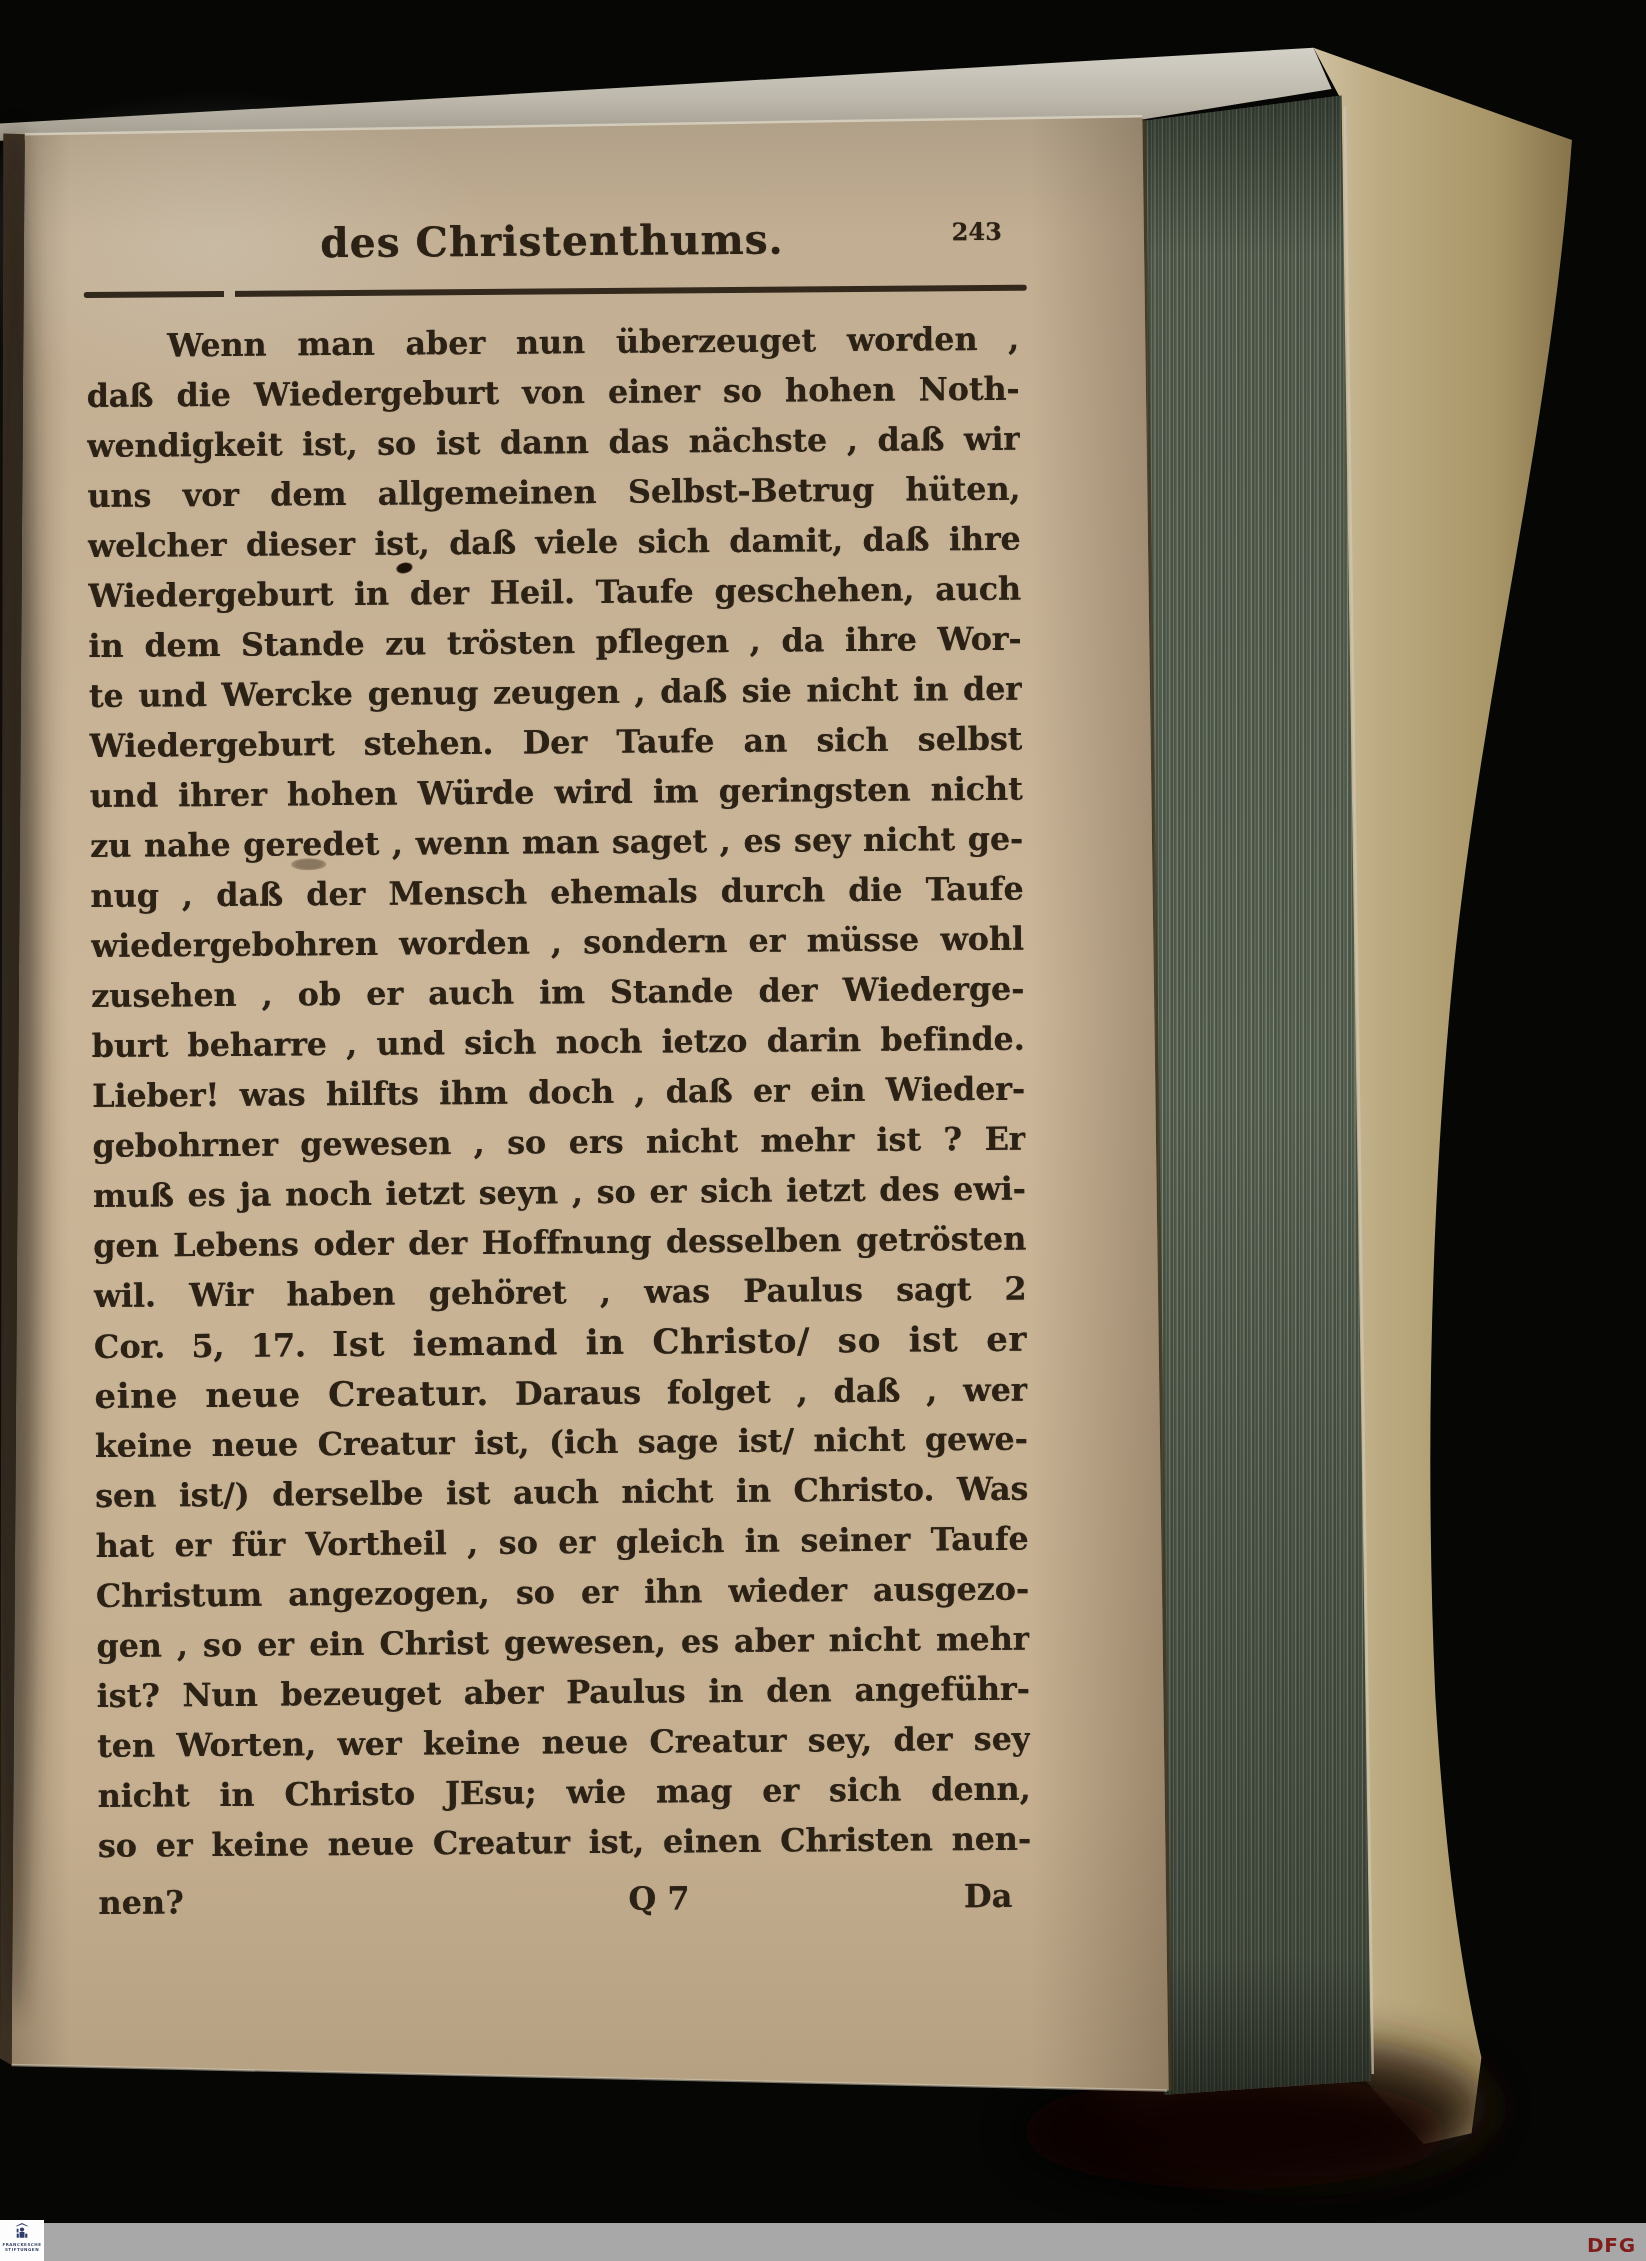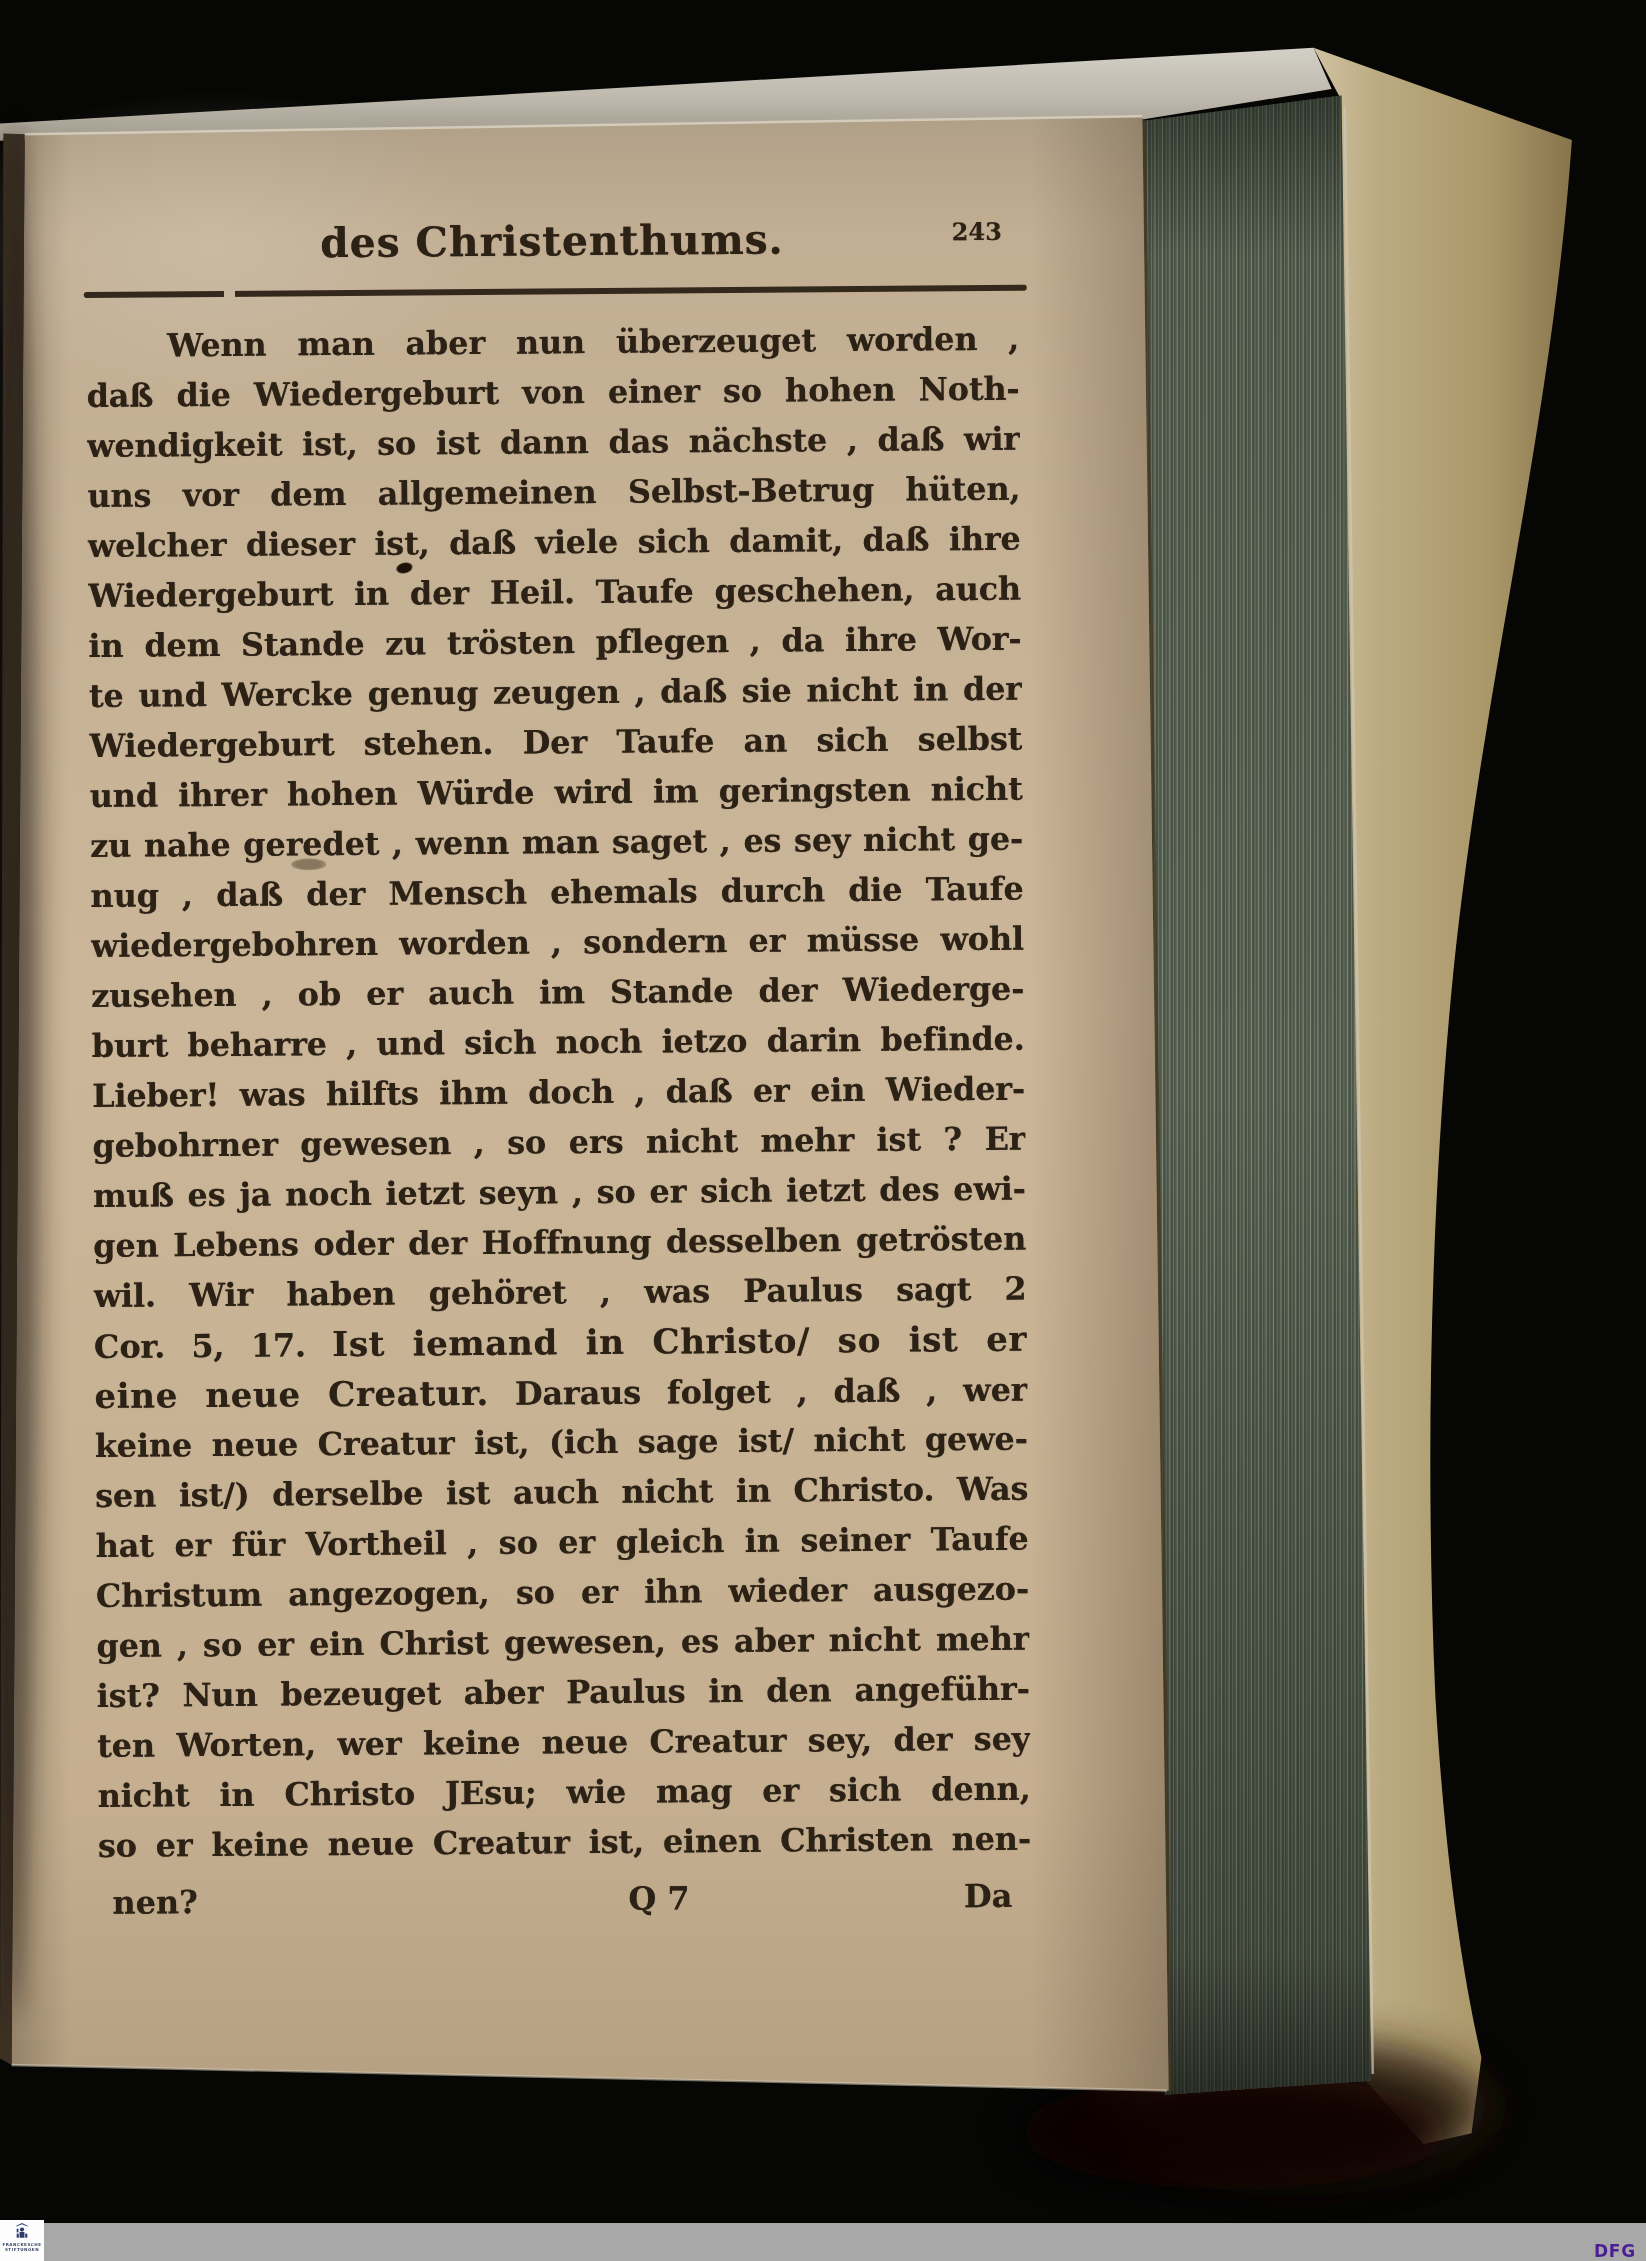--- a/index.html
+++ b/index.html
@@ -19,39 +19,39 @@
              background:linear-gradient(90deg,#33281c 0 140px,rgba(0,0,0,0) 140px 151px,#33281c 151px 100%);
              border-radius:2.5px;}
   .lines{position:absolute;top:105px;left:0;width:933px;}
   .tline{height:50px;line-height:50px;overflow:hidden;white-space:nowrap;
          font-size:32px;font-weight:bold;letter-spacing:-0.2px;
          text-align:justify;text-align-last:justify;}
   .tline.indent{text-indent:81px;}
   .tline .em{font-size:1.07em;letter-spacing:0.5px;}
   .foot-row{position:absolute;top:1662px;left:0;width:933px;height:50px;line-height:50px;
             font-size:32px;font-weight:bold;}
-  .foot-left{position:absolute;left:14px;}
+  .foot-left{position:absolute;left:0;}
   .foot-sig{position:absolute;left:530px;}
   .foot-catch{position:absolute;right:19px;}
 
   .ink-blot{position:absolute;left:308px;top:349px;width:16.5px;height:10.7px;border-radius:50%;
             background:radial-gradient(ellipse at 50% 50%, #1c1208 0 55%, rgba(28,18,8,.25) 75%, rgba(28,18,8,0) 100%);
             transform:rotate(-12deg);}
   .ink-smear{position:absolute;left:201px;top:644px;width:35px;height:11.5px;border-radius:50%;
              background:radial-gradient(ellipse at 50% 50%, rgba(58,42,24,.45) 0 50%, rgba(58,42,24,0) 100%);}
 
   
   .bottom-bar{position:absolute;left:0;top:2223px;width:1646px;height:39px;background:#a8a8a8;}
   .stamp-box{position:absolute;left:0;top:-3.3px;width:44px;height:42px;background:#fdfdfd;
              display:flex;flex-direction:column;align-items:center;justify-content:flex-start;
              padding-top:2.5px;box-sizing:border-box;}
   .stamp-text{font-family:"DejaVu Sans", sans-serif;font-size:4.1px;line-height:5px;
               letter-spacing:0.5px;color:#3a4668;font-weight:bold;text-align:center;}
-  .dfg{position:absolute;right:10px;top:18px;font-family:"DejaVu Sans", sans-serif;
-       font-weight:bold;font-size:17px;letter-spacing:0.8px;color:#4c1d95;}
+  .dfg{position:absolute;right:10px;top:10px;font-family:"DejaVu Sans", sans-serif;
+       font-weight:bold;font-size:20px;letter-spacing:0.8px;color:#7f1d1d;}
 </style>
 </head>
 <body>
 
 <div class="stage">
 
   <svg class="book-svg" viewBox="0 0 2000 2747">
     <defs>
       <linearGradient id="gPage" x1="0" y1="0" x2="0" y2="1">
         <stop offset="0" stop-color="#b0a088"></stop>

